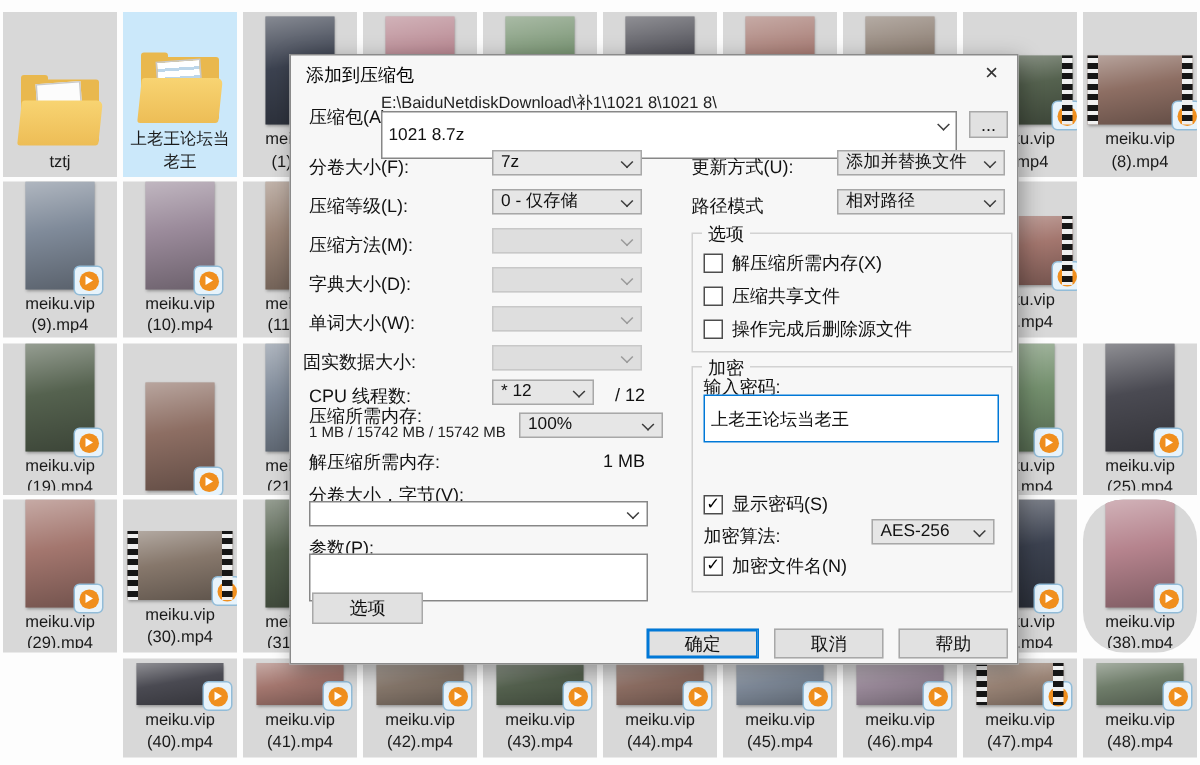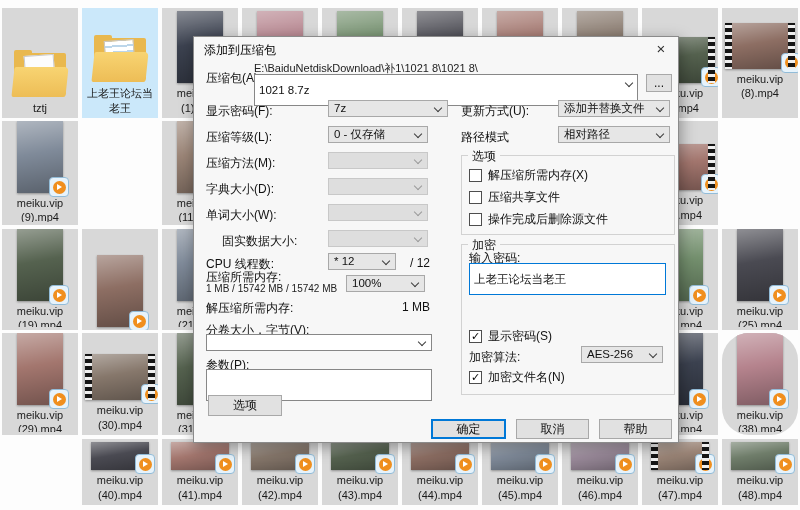--- a/index.html
+++ b/index.html
@@ -144,39 +144,49 @@
       <div class="cell" style="left: 642px; top: 8px; width: 76px; height: 110px;">
         <div class="thumb land" style="width:70px;height:46px;background-color:#55624f">
              <span class="play">
             <span class="disc">
               <span class="tri"></span>
             </span>
           </span>
            </div>
         <div class="flabel">meiku.vip (7).mp4</div>
       </div>
-      <div class="cell" style="left: 722px; top: 8px; width: 76px; height: 110px; justify-content: center;">
+      <div class="cell" style="left: 722px; top: 8px; width: 76px; height: 110px;">
         <div class="thumb land" style="width:70px;height:46px;background-color:#8d6e63">
              <span class="play">
             <span class="disc">
               <span class="tri"></span>
             </span>
           </span>
            </div>
         <div class="flabel">meiku.vip (8).mp4</div>
       </div>
       <div class="cell" style="left: 2px; top: 121px; width: 76px; height: 104px;">
         <div class="thumb" style="width:46px;height:72px;background-color:#7f8a99">
              <span class="play">
             <span class="disc">
               <span class="tri"></span>
             </span>
           </span>
            </div>
         <div class="flabel">meiku.vip (9).mp4</div>
+      </div>
+      <div class="cell" style="left: 82px; top: 121px; width: 76px; height: 104px;">
+        <div class="thumb" style="width:46px;height:72px;background-color:#9a8a9a">
+             <span class="play">
+            <span class="disc">
+              <span class="tri"></span>
+            </span>
+          </span>
+           </div>
+        <div class="flabel">meiku.vip (10).mp4</div>
       </div>
       <div class="cell" style="left: 162px; top: 121px; width: 76px; height: 104px;">
         <div class="thumb" style="width:46px;height:72px;background-color:#9b8577">
              <span class="play">
             <span class="disc">
               <span class="tri"></span>
             </span>
           </span>
            </div>
         <div class="flabel">meiku.vip (11).mp4</div>
@@ -537,51 +547,51 @@
     <div class="dlg-close">×</div>
 
     <div class="lbl" style="left:12px;top:33px">压缩包(A):</div>
     <div class="lbl small" style="left:60px;top:24px;font-size:11px">E:\BaiduNetdiskDownload\补1\1021 8\1021 8\</div>
     <input class="txt" style="left: 60px; top: 37px; width: 384px;" value="1021 8.7z">
     <span class="combo" style="left:427px;top:37px;width:17px;height:18px;border:none;background:transparent">
         <span class="chev" style="top:6px"></span>
       </span>
     <div class="btn" style="left:452px;top:37px;width:26px;height:18px">...</div>
 
-    <div class="lbl" style="left:12px;top:66px">显示密码(F):</div>
+    <div class="lbl" style="left:12px;top:66px">分卷大小(F):</div>
     <div class="lbl" style="left:12px;top:92px">压缩等级(L):</div>
     <div class="lbl" style="left:12px;top:118px">压缩方法(M):</div>
     <div class="lbl" style="left:12px;top:144px">字典大小(D):</div>
     <div class="lbl" style="left:12px;top:170px">单词大小(W):</div>
-    <div class="lbl" style="left:28px;top:196px">固实数据大小:</div>
+    <div class="lbl" style="left:8px;top:196px">固实数据大小:</div>
     <div class="lbl" style="left:12px;top:219px">CPU 线程数:</div>
     <div class="lbl" style="left:12px;top:232px">压缩所需内存:</div>
     <div class="lbl small" style="left:12px;top:246px">1 MB / 15742 MB / 15742 MB</div>
     <div class="lbl" style="left:12px;top:263px">解压缩所需内存:</div>
     <div class="lbl" style="left:208px;top:263px">1 MB</div>
     <div class="lbl" style="left:12px;top:285px">分卷大小，字节(V):</div>
     <div class="lbl" style="left:12px;top:320px">参数(P):</div>
 
-    <div class="dd" style="left:134px;top:63px;width:120px"><span>7z</span><span class="chev"></span></div>
+    <div class="dd" style="left:134px;top:63px;width:100px"><span>7z</span><span class="chev"></span></div>
     <div class="dd" style="left:134px;top:89px;width:100px"><span>0 - 仅存储</span><span class="chev"></span></div>
     <div class="dd dis" style="left:134px;top:115px;width:100px">
         <span class="chev"></span>
       </div>
     <div class="dd dis" style="left:134px;top:141px;width:100px">
         <span class="chev"></span>
       </div>
     <div class="dd dis" style="left:134px;top:167px;width:100px">
         <span class="chev"></span>
       </div>
     <div class="dd dis" style="left:134px;top:193px;width:100px">
         <span class="chev"></span>
       </div>
     <div class="dd" style="left:134px;top:216px;width:68px"><span>* 12</span><span class="chev"></span></div>
     <div class="lbl" style="left:216px;top:219px">/ 12</div>
-    <div class="dd" style="left:152px;top:238px;width:79px"><span>100%</span><span class="chev"></span></div>
+    <div class="dd" style="left:152px;top:238px;width:96px"><span>100%</span><span class="chev"></span></div>
     <div class="combo" style="left:12px;top:297px;width:226px">
         <span class="chev"></span>
       </div>
     <input class="txt" style="left: 12px; top: 332px; width: 226px;">
     <div class="btn" style="left:14px;top:358px;width:74px;height:21px">选项</div>
 
     <div class="lbl" style="left:267px;top:66px">更新方式(U):</div>
     <div class="dd" style="left:364px;top:63px;width:112px"><span>添加并替换文件</span><span class="chev"></span></div>
     <div class="lbl" style="left:267px;top:92px">路径模式</div>
     <div class="dd" style="left:364px;top:89px;width:112px"><span>相对路径</span><span class="chev"></span></div>

